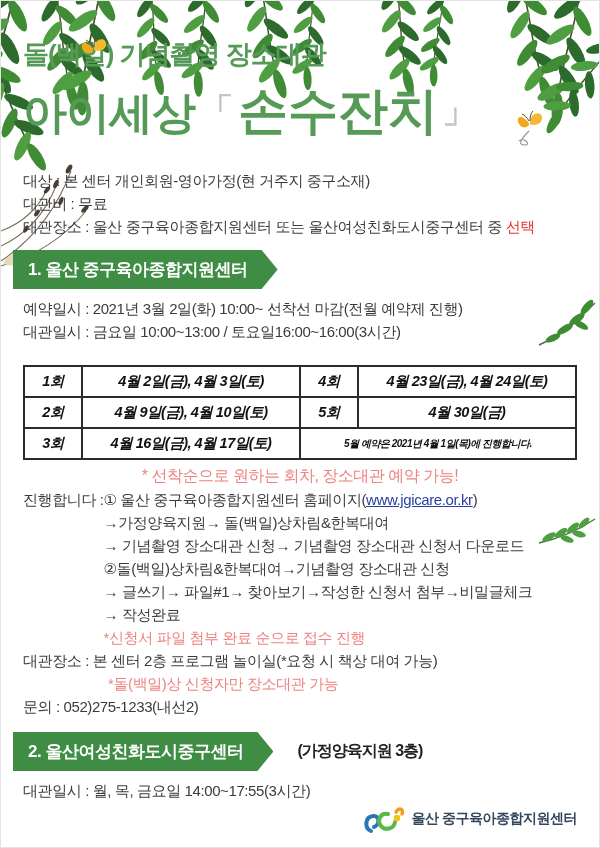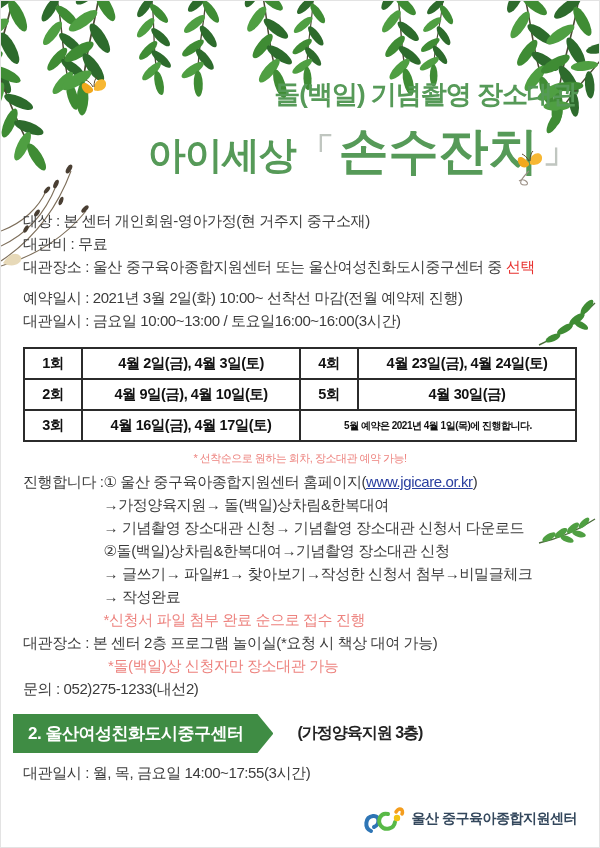--- a/index.html
+++ b/index.html
@@ -3,25 +3,25 @@
 <meta charset="utf-8">
 <style>
   html,body{margin:0;padding:0;background:#fff;}
   .page{position:relative;width:600px;height:848px;overflow:hidden;background:#fff;
         border:1px solid #e3e3e3;box-sizing:border-box;
         font-family:"Liberation Sans","DejaVu Sans",sans-serif;}
   .deco{position:absolute;pointer-events:none;}
   .content{position:absolute;inset:0;padding:0 22px;box-sizing:border-box;}
 
   
-  .header{margin-top:76px;text-align:right;position:relative;}
+  .header{margin-top:36px;text-align:left;position:relative;}
   .subtitle{font-size:26px;font-weight:bold;color:#569a58;letter-spacing:-1px;}
   .bfly-left{position:absolute;left:58px;top:-2px;}
   .titleline{margin-top:6px;white-space:nowrap;}
-  .title-a{font-size:38px;font-weight:bold;color:#569a58;letter-spacing:-1px;}
+  .title-a{font-size:44px;font-weight:bold;color:#569a58;letter-spacing:-1px;}
   .bracket{font-size:34px;color:#c0c6c0;font-weight:bold;vertical-align:6px;}
   .title-b{font-size:50px;font-weight:bold;color:#569a58;letter-spacing:0px;}
   .bfly-right{position:absolute;right:28px;bottom:-6px;}
 
   
   .intro{margin-top:24px;}
   .line{font-size:15px;color:#3b3b3b;line-height:23px;letter-spacing:-0.4px;}
   .red{color:#e8312f;}
   .pink{color:#ed837f;}
 
@@ -29,27 +29,27 @@
   .badge{display:inline-block;background:#3f8c44;color:#fff;font-weight:bold;font-size:17px;
          padding:8px 30px 8px 15px;letter-spacing:-0.5px;
          clip-path:polygon(0 0,calc(100% - 16px) 0,100% 50%,calc(100% - 16px) 100%,0 100%);}
   .badge-wrap1{margin:12px 0 0 -10px;}
   .badge2-row{margin:14px 0 0 -10px;display:flex;align-items:center;gap:24px;}
   .badge-suffix{font-size:16px;font-weight:bold;color:#222;letter-spacing:-1px;}
 
   .s1lines{margin-top:8px;}
 
   
-  table{width:100%;border-collapse:collapse;margin-top:15px;}
+  table{width:100%;border-collapse:collapse;margin-top:22px;font-style:italic;}
   td{border:2px solid #2b2b2b;text-align:center;font-weight:bold;font-size:14.5px;
      color:#111;padding:5px 2px;letter-spacing:-0.5px;}
   .col-num{width:52px;}
   .merged{font-size:10px;}
 
-  .note-center{text-align:center;font-size:11px;line-height:22px;margin-top:5px;letter-spacing:-0.5px;}
+  .note-center{text-align:center;font-size:16px;line-height:22px;margin-top:5px;letter-spacing:-0.5px;}
 
   .method{display:flex;margin-top:1px;}
   .method-label{white-space:nowrap;}
   .method-body{flex:1;}
   .url{color:#2a3f9f;text-decoration:underline;cursor:pointer;text-align:center;}
   .indent1{padding-left:85px;}
 
   .footer{position:absolute;right:22px;bottom:12px;display:flex;align-items:center;gap:7px;}
   .footer-text{font-size:14px;font-weight:bold;color:#33475c;letter-spacing:-0.5px;}
 </style>
@@ -151,20 +151,23 @@
         <path d="M14,24 C6,32 2,38 10,38 C16,38 10,30 4,34" stroke="#9a8f85" stroke-width="1.1" fill="none"></path>
       </svg>
     </div>
 
     <div class="intro">
       <div class="line">대상 : 본 센터 개인회원-영아가정(현 거주지 중구소재)</div>
       <div class="line">대관비 : 무료</div>
       <div class="line"><span>대관장소 : 울산 중구육아종합지원센터 또는 울산여성친화도시중구센터 중 </span><span class="red">선택</span></div>
     </div>
 
+    <div class="badge-wrap1">
+      <div class="badge">1. 울산 중구육아종합지원센터</div>
+    </div>
 
     <div class="s1lines">
       <div class="line">예약일시 : 2021년 3월 2일(화) 10:00~ 선착선 마감(전월 예약제 진행)</div>
       <div class="line">대관일시 : 금요일 10:00~13:00 / 토요일16:00~16:00(3시간)</div>
     </div>
 
     <table>
       <tbody>
         <tr>
           <td class="col-num">1회</td>

